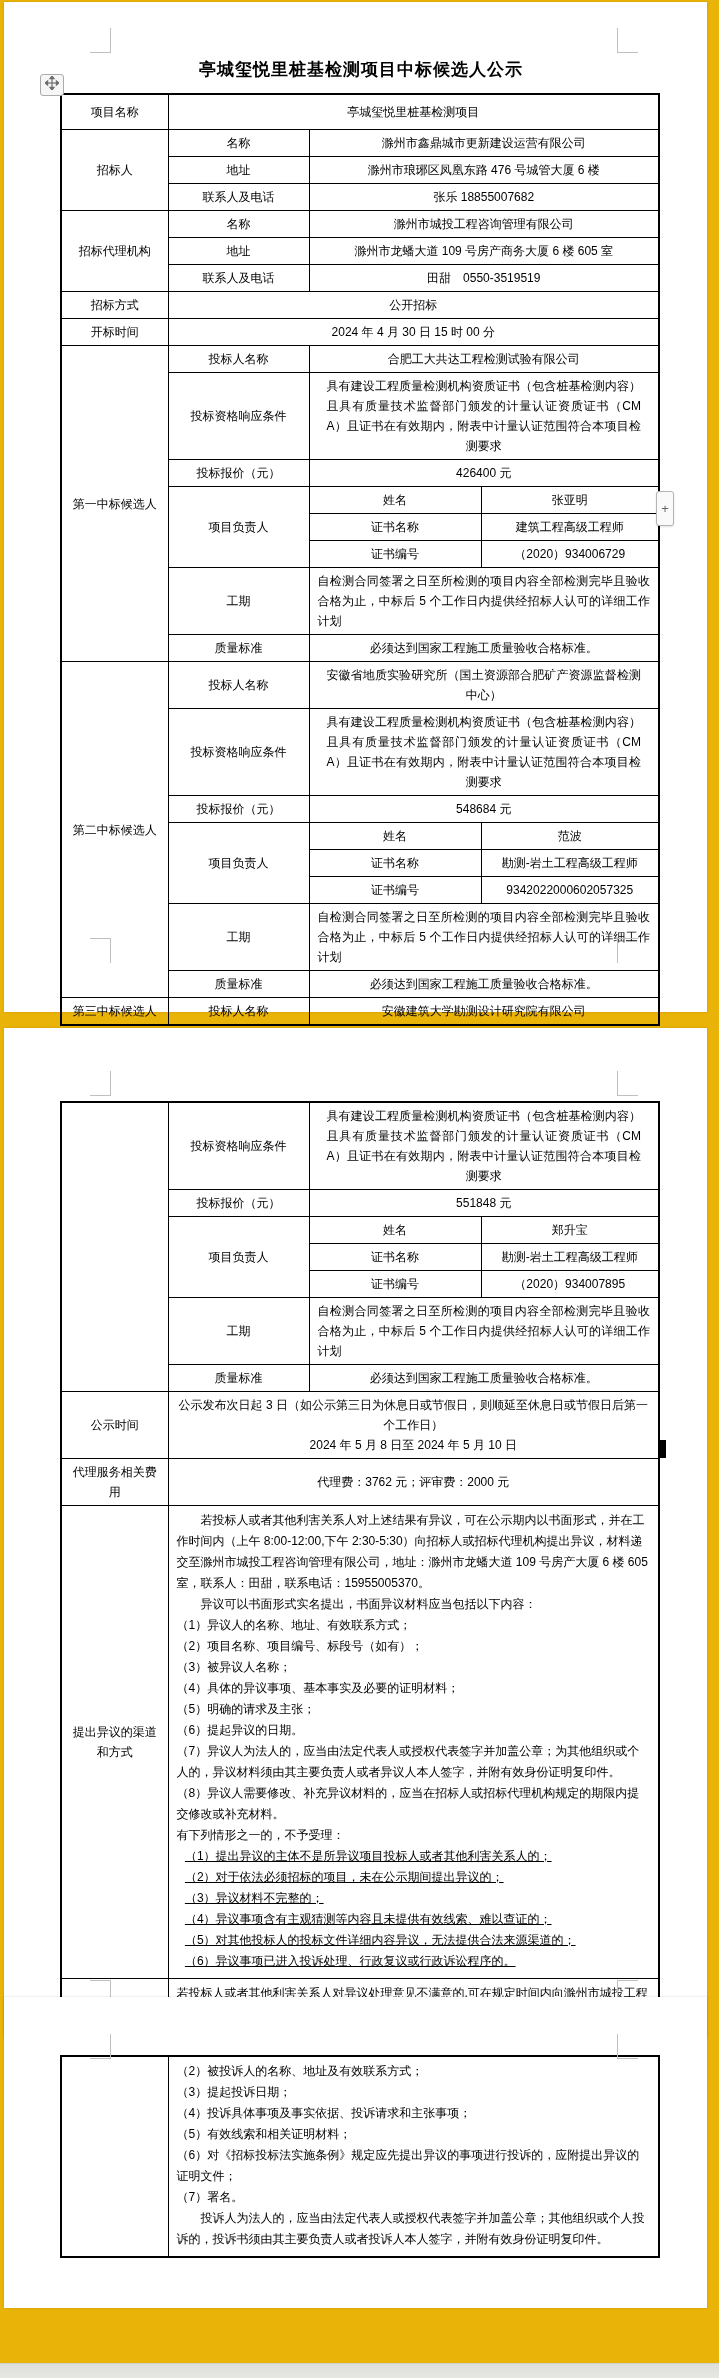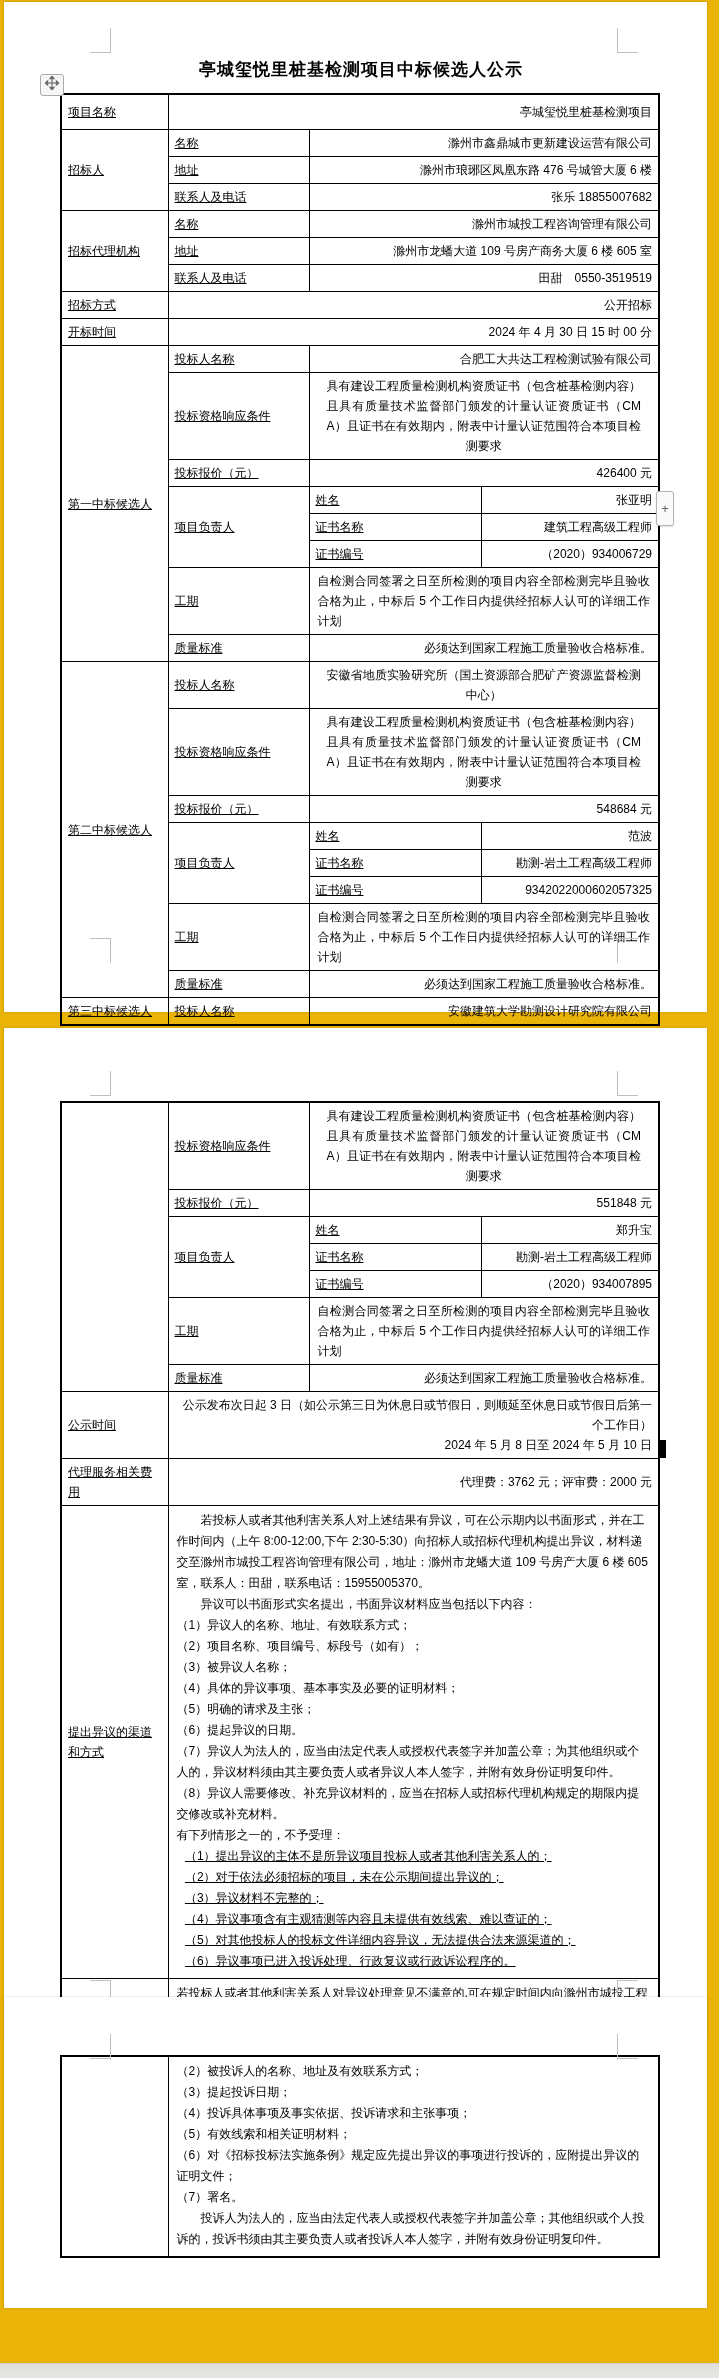--- a/index.html
+++ b/index.html
@@ -15,22 +15,22 @@
   .corner{position:absolute;width:20px;height:24px;}
   .corner.tl{border-right:1px solid #bcc0c2;border-bottom:1px solid #bcc0c2;}
   .corner.tr{border-left:1px solid #bcc0c2;border-bottom:1px solid #bcc0c2;}
   .corner.bl{border-right:1px solid #bcc0c2;border-top:1px solid #bcc0c2;}
   .corner.br{border-left:1px solid #bcc0c2;border-top:1px solid #bcc0c2;}
   .title{margin:56px 45px 12px 56px;text-align:center;font-size:17px;font-weight:bold;letter-spacing:1px;}
   table{border-collapse:collapse;table-layout:fixed;margin:0 0 0 56px;border:2px solid #000;}
   col.c1{width:107px;}col.c2{width:141px;}col.c3{width:172px;}col.c4{width:178px;}
   td{border:1px solid #000;font-size:12px;line-height:20px;padding:3px 6px;
      word-break:break-all;vertical-align:middle;}
-  td.lab{text-decoration:underline;}
-  td.val{text-align:right;}
+  td.lab{text-align:center;}
+  td.val{text-align:center;}
   td.just{text-align:justify;text-align-last:center;padding:3px 17px;}
   td.ljust{text-align:justify;text-align-last:left;padding:3px 8px;margin-left:35px;}
   td.longtext{padding:4px 8px 6px 8px;vertical-align:top;}
   td.longtext p{margin:0;line-height:21px;}
   p.ind{text-indent:2em;}
   p.ind-sm{text-indent:0.7em;text-decoration:underline;}
   
   .move-handle{position:absolute;left:36px;top:72px;width:22px;height:20px;background:#f6f6f6;
     border:1px solid #ababab;border-radius:3px;display:flex;align-items:center;justify-content:center;cursor:move;}
   .plus-btn{position:absolute;left:652px;top:489px;width:16px;height:33px;background:#fafafa;

